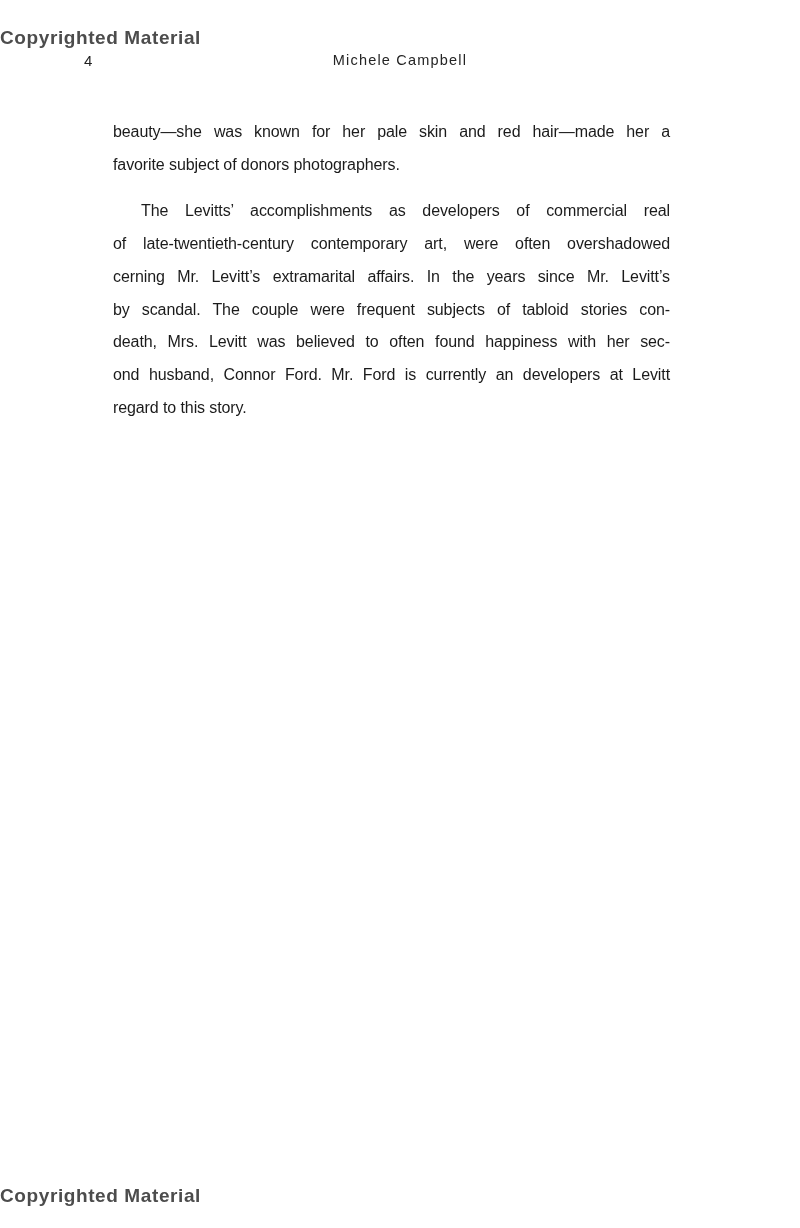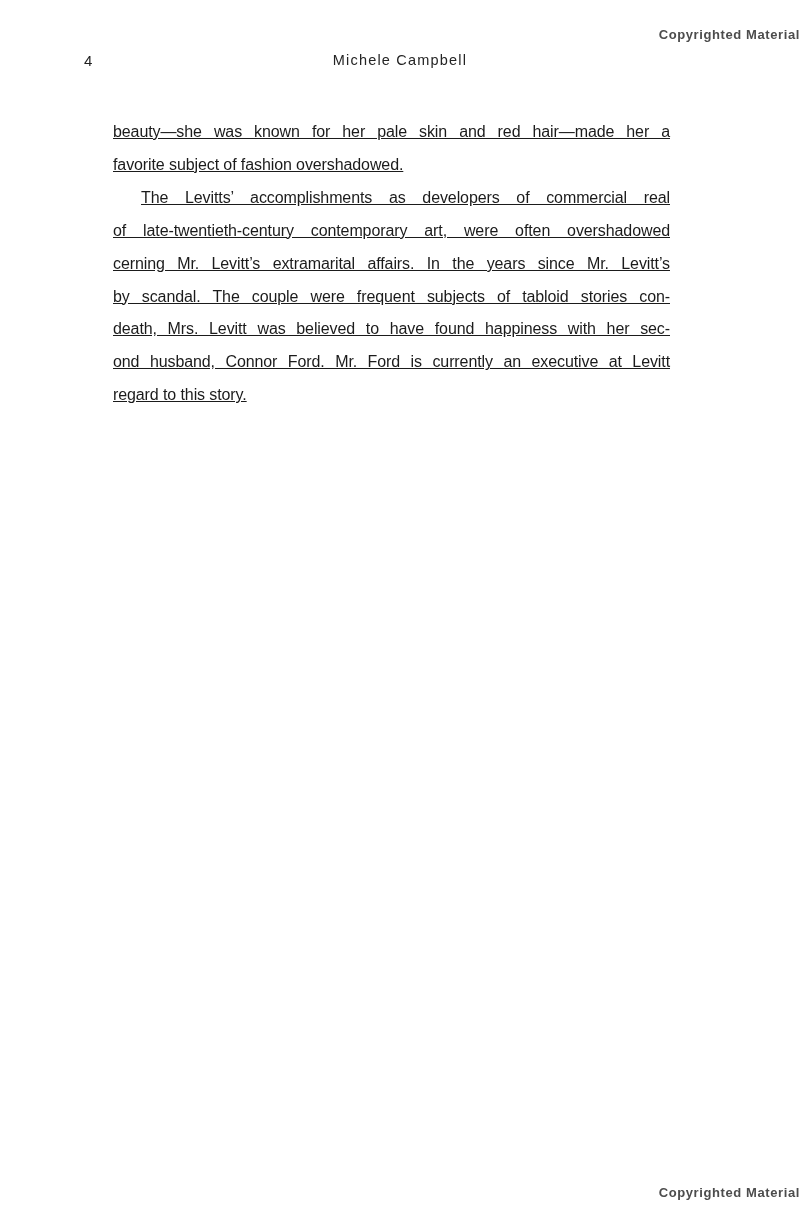--- a/index.html
+++ b/index.html
@@ -12,23 +12,23 @@
     width: 800px;
     height: 1228px;
     background: #ffffff;
     overflow: hidden;
     font-family: "Liberation Sans", sans-serif;
   }
   .copyright {
     position: absolute;
     left: 0;
     width: 100%;
-    text-align: right;
+    text-align: left;
     color: #4c4c4c;
-    font-size: 13px;
+    font-size: 19px;
     font-weight: bold;
     letter-spacing: 0.6px;
   }
   .copyright.top { top: 27px; }
   .copyright.bottom { top: 1185px; }
   .header-row {
     position: absolute;
     top: 52px;
     left: 0;
     width: 100%;
@@ -54,53 +54,53 @@
   }
   .body-text {
     position: absolute;
     top: 116px;
     left: 113px;
     width: 557px;
     color: #1b1b1b;
     font-size: 16px;
     line-height: 32.9px;
     letter-spacing: -0.1px;
-    text-decoration: underline;
   }
   .line {
     text-align: justify;
     text-align-last: justify;
   }
   .line.last {
     text-align: left;
     text-align-last: left;
   }
   .line.indent {
     text-indent: 28px;
+    margin-top: 13px;
   }
 </style>
 </head>
 <body>
 
 <div class="page">
 
   <div class="copyright top">Copyrighted Material</div>
 
   <div class="header-row">
     <span class="page-number">4</span>
     <span class="author">Michele Campbell</span>
   </div>
 
   <div class="body-text">
       <div class="line">beauty—she was known for her pale skin and red hair—made her a</div>
-      <div class="line last">favorite subject of fashion overshadowed.</div>
+      <div class="line last">favorite subject of donors photographers.</div>
       <div class="line indent">The Levitts’ accomplishments as developers of commercial real</div>
       <div class="line">of late-twentieth-century contemporary art, were often overshadowed</div>
       <div class="line">cerning Mr. Levitt’s extramarital affairs. In the years since Mr. Levitt’s</div>
       <div class="line">by scandal. The couple were frequent subjects of tabloid stories con-</div>
-      <div class="line">death, Mrs. Levitt was believed to have found happiness with her sec-</div>
-      <div class="line">ond husband, Connor Ford. Mr. Ford is currently an executive at Levitt</div>
+      <div class="line">death, Mrs. Levitt was believed to often found happiness with her sec-</div>
+      <div class="line">ond husband, Connor Ford. Mr. Ford is currently an developers at Levitt</div>
       <div class="line last">regard to this story.</div>
     </div>
 
   <div class="copyright bottom">Copyrighted Material</div>
 
 </div>
 
 </body></html>

